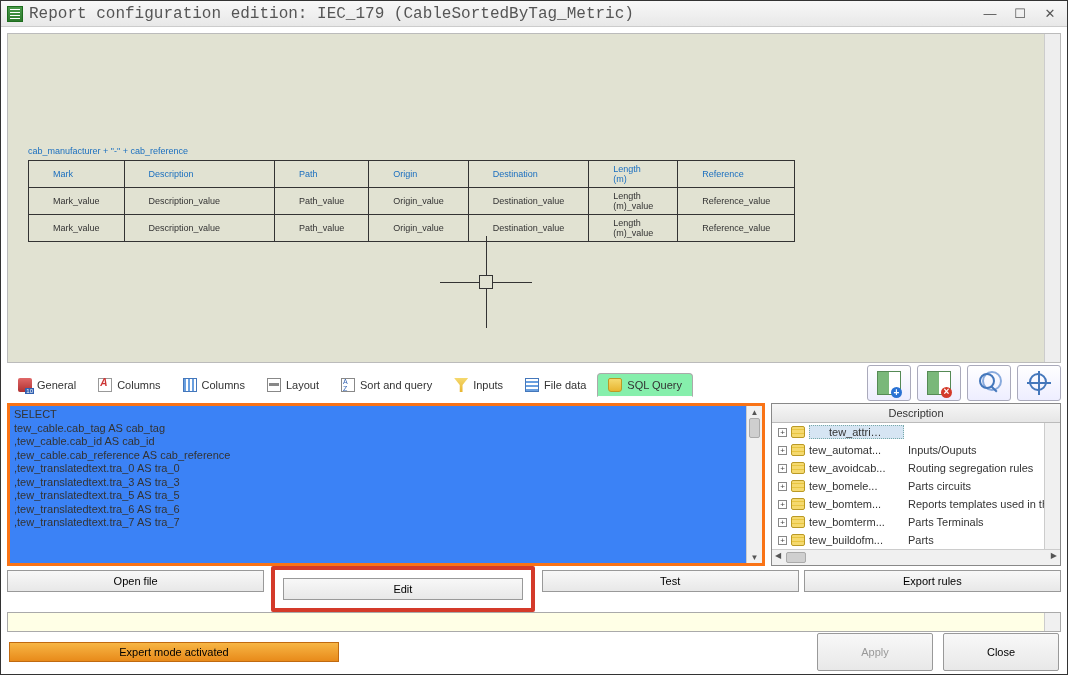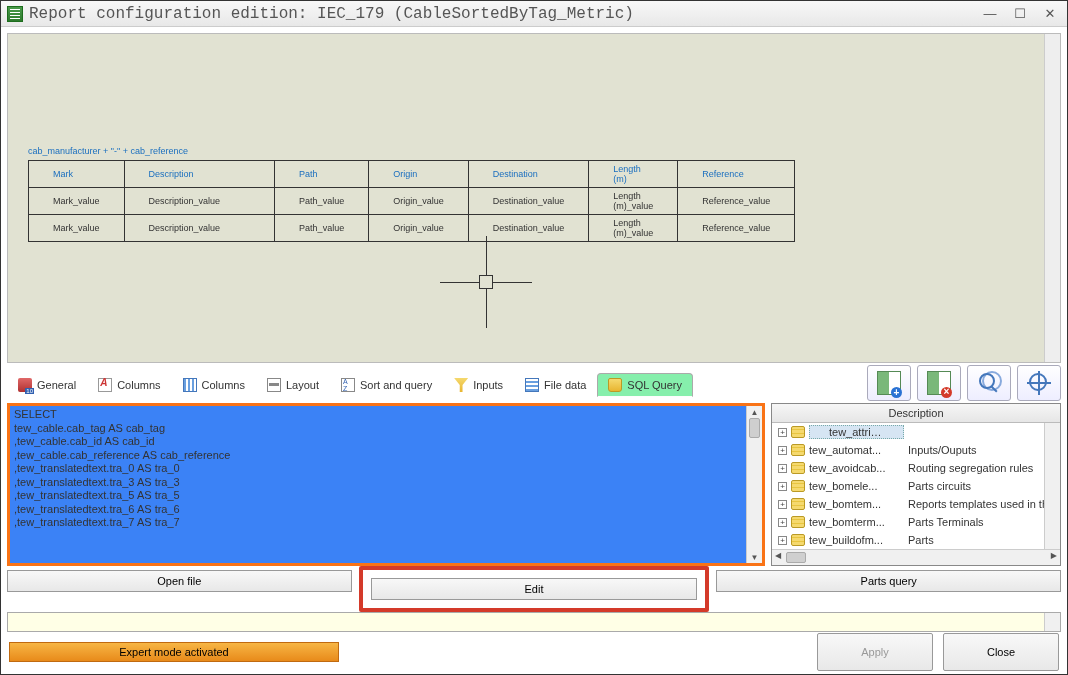--- a/index.html
+++ b/index.html
@@ -281,21 +281,22 @@
             <span style="position:absolute;right:3px;top:1px;font-size:8px;color:#555">▶</span>
           </div>
       </div>
     </div>
 
     <div class="btnrow">
       <button class="flatbtn">Open file</button>
       <div class="highlight-box">
         <button class="flatbtn">Edit</button>
       </div>
-      <button class="flatbtn">Parts query</button>
+      <button class="flatbtn">Test</button>
+      <button class="flatbtn">Export rules</button>
     </div>
 
     <div class="msgbox">
       <div class="sb"></div>
     </div>
 
     <div class="footer">
       <div class="expertbar">Expert mode activated</div>
       <div class="footer-spacer"></div>
       <button class="footbtn disabled">Apply</button>

